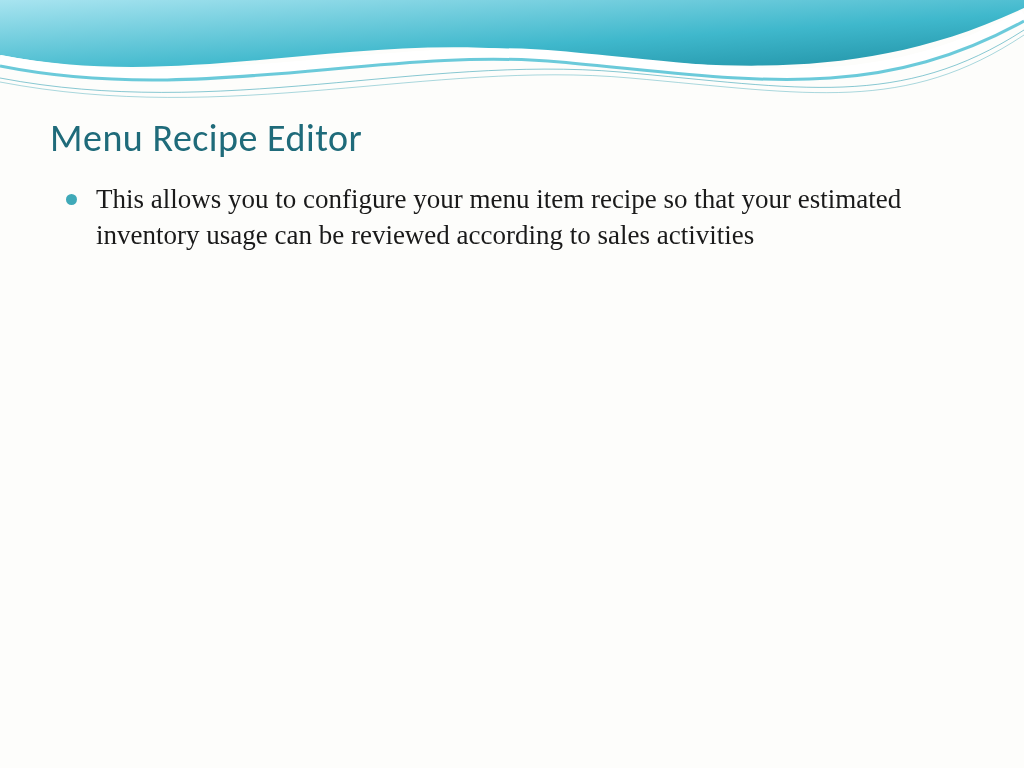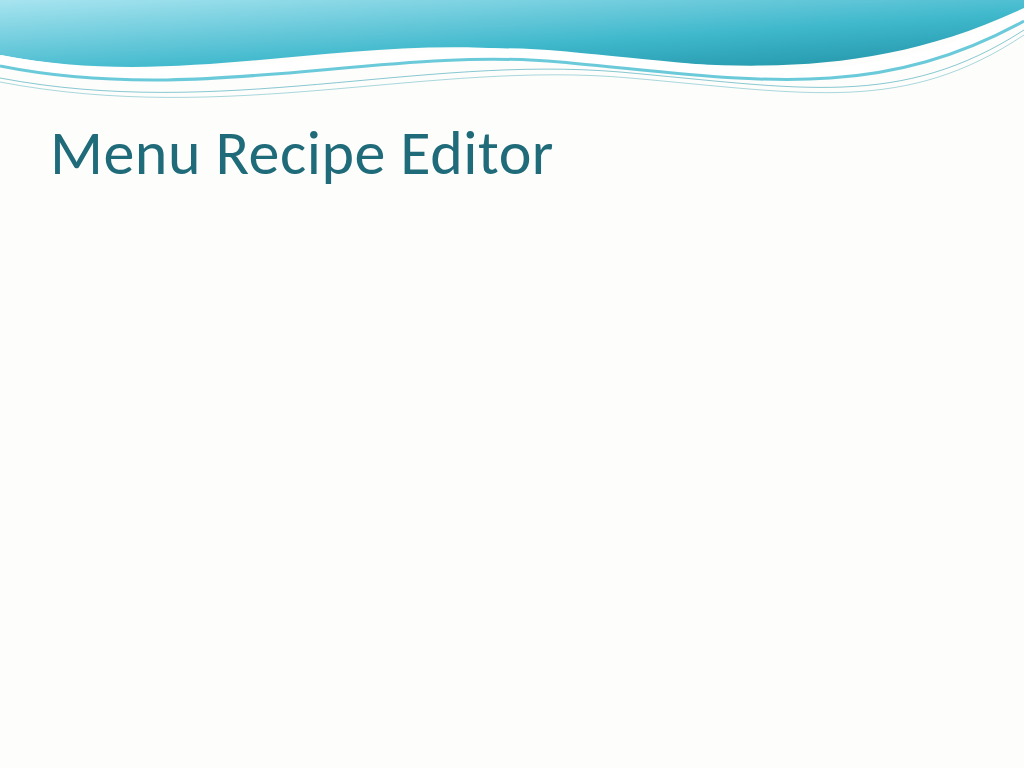--- a/index.html
+++ b/index.html
@@ -19,21 +19,21 @@
   }
   .content {
     position: absolute;
     top: 115px;
     left: 50px;
     right: 50px;
   }
   .title {
     font-family: 'Segoe UI Light', 'Segoe UI', Calibri, sans-serif;
     font-weight: 300;
-    font-size: 62px;
+    font-size: 38px;
     color: #1f6b7a;
     letter-spacing: 0.5px;
     margin-bottom: 20px;
   }
   ul.bullets {
     list-style: none;
     padding-left: 40px;
   }
   ul.bullets > li {
     position: relative;
@@ -75,14 +75,17 @@
   <path d="M0,60 C200,100 380,40 560,56 C740,72 870,100 1024,15" fill="none" stroke="#ffffff" stroke-width="10"></path>
   <path d="M0,60 C200,100 380,40 560,56 C740,72 870,100 1024,15" fill="none" stroke="#5bc4d6" stroke-width="3" opacity="0.9" transform="translate(0,6)"></path>
 
   <path d="M0,78 C220,120 420,55 620,72 C800,88 900,110 1024,30" fill="none" stroke="#2a9db0" stroke-width="0.8" opacity="0.7"></path>
   <path d="M0,82 C230,126 430,60 630,78 C810,94 905,114 1024,35" fill="none" stroke="#2a9db0" stroke-width="0.8" opacity="0.5"></path>
 </svg>
 
 <div class="content">
   <h1 class="title">Menu Recipe Editor</h1>
   <ul class="bullets">
+    <li>
+      <span>This allows you to configure your menu item recipe so that your estimated inventory usage can be reviewed according to sales activities</span>
+    </li>
   </ul>
 </div>
 
 </body></html>

